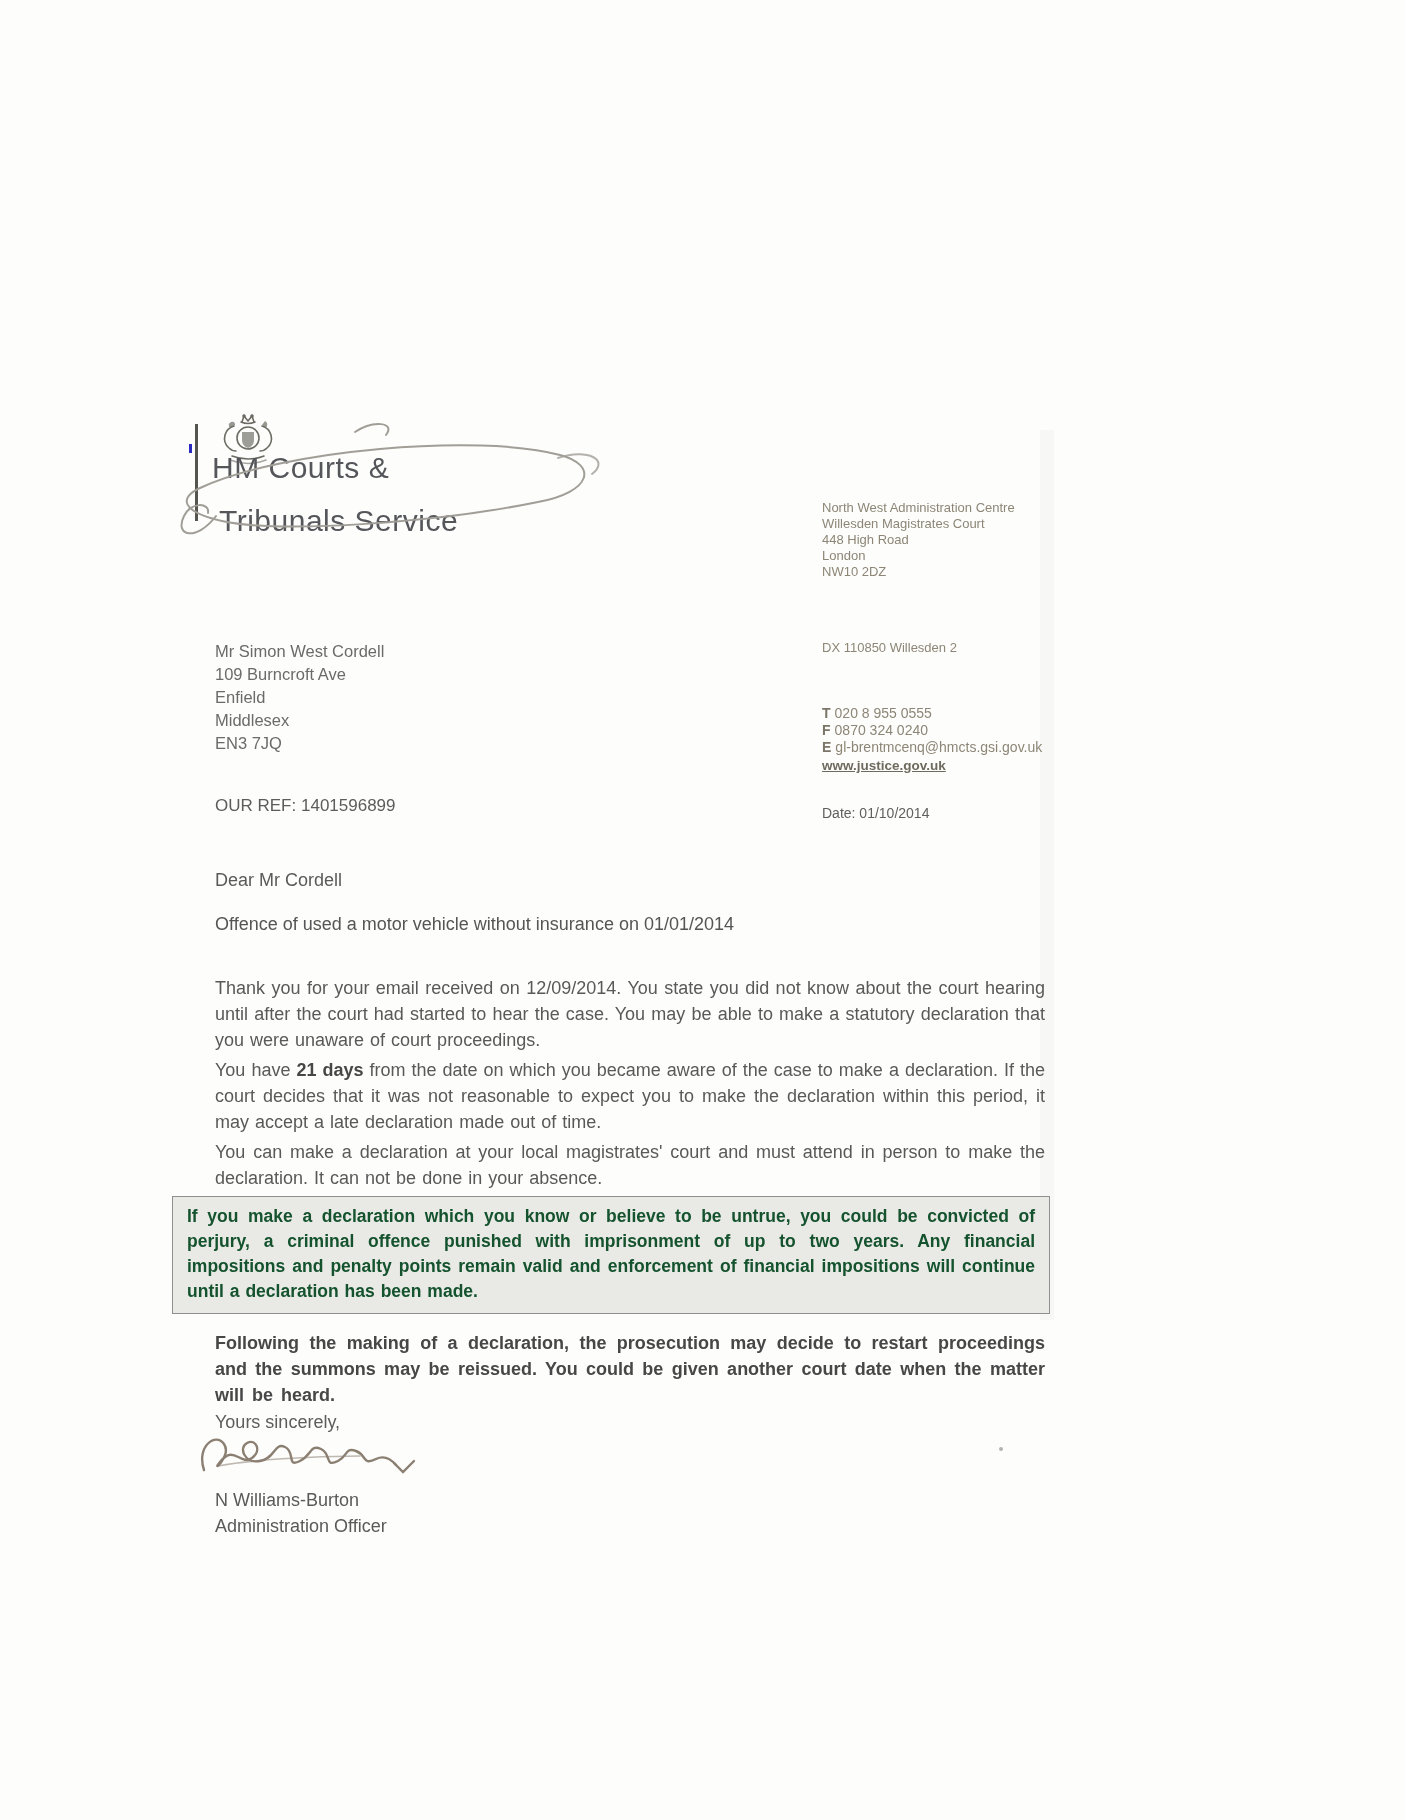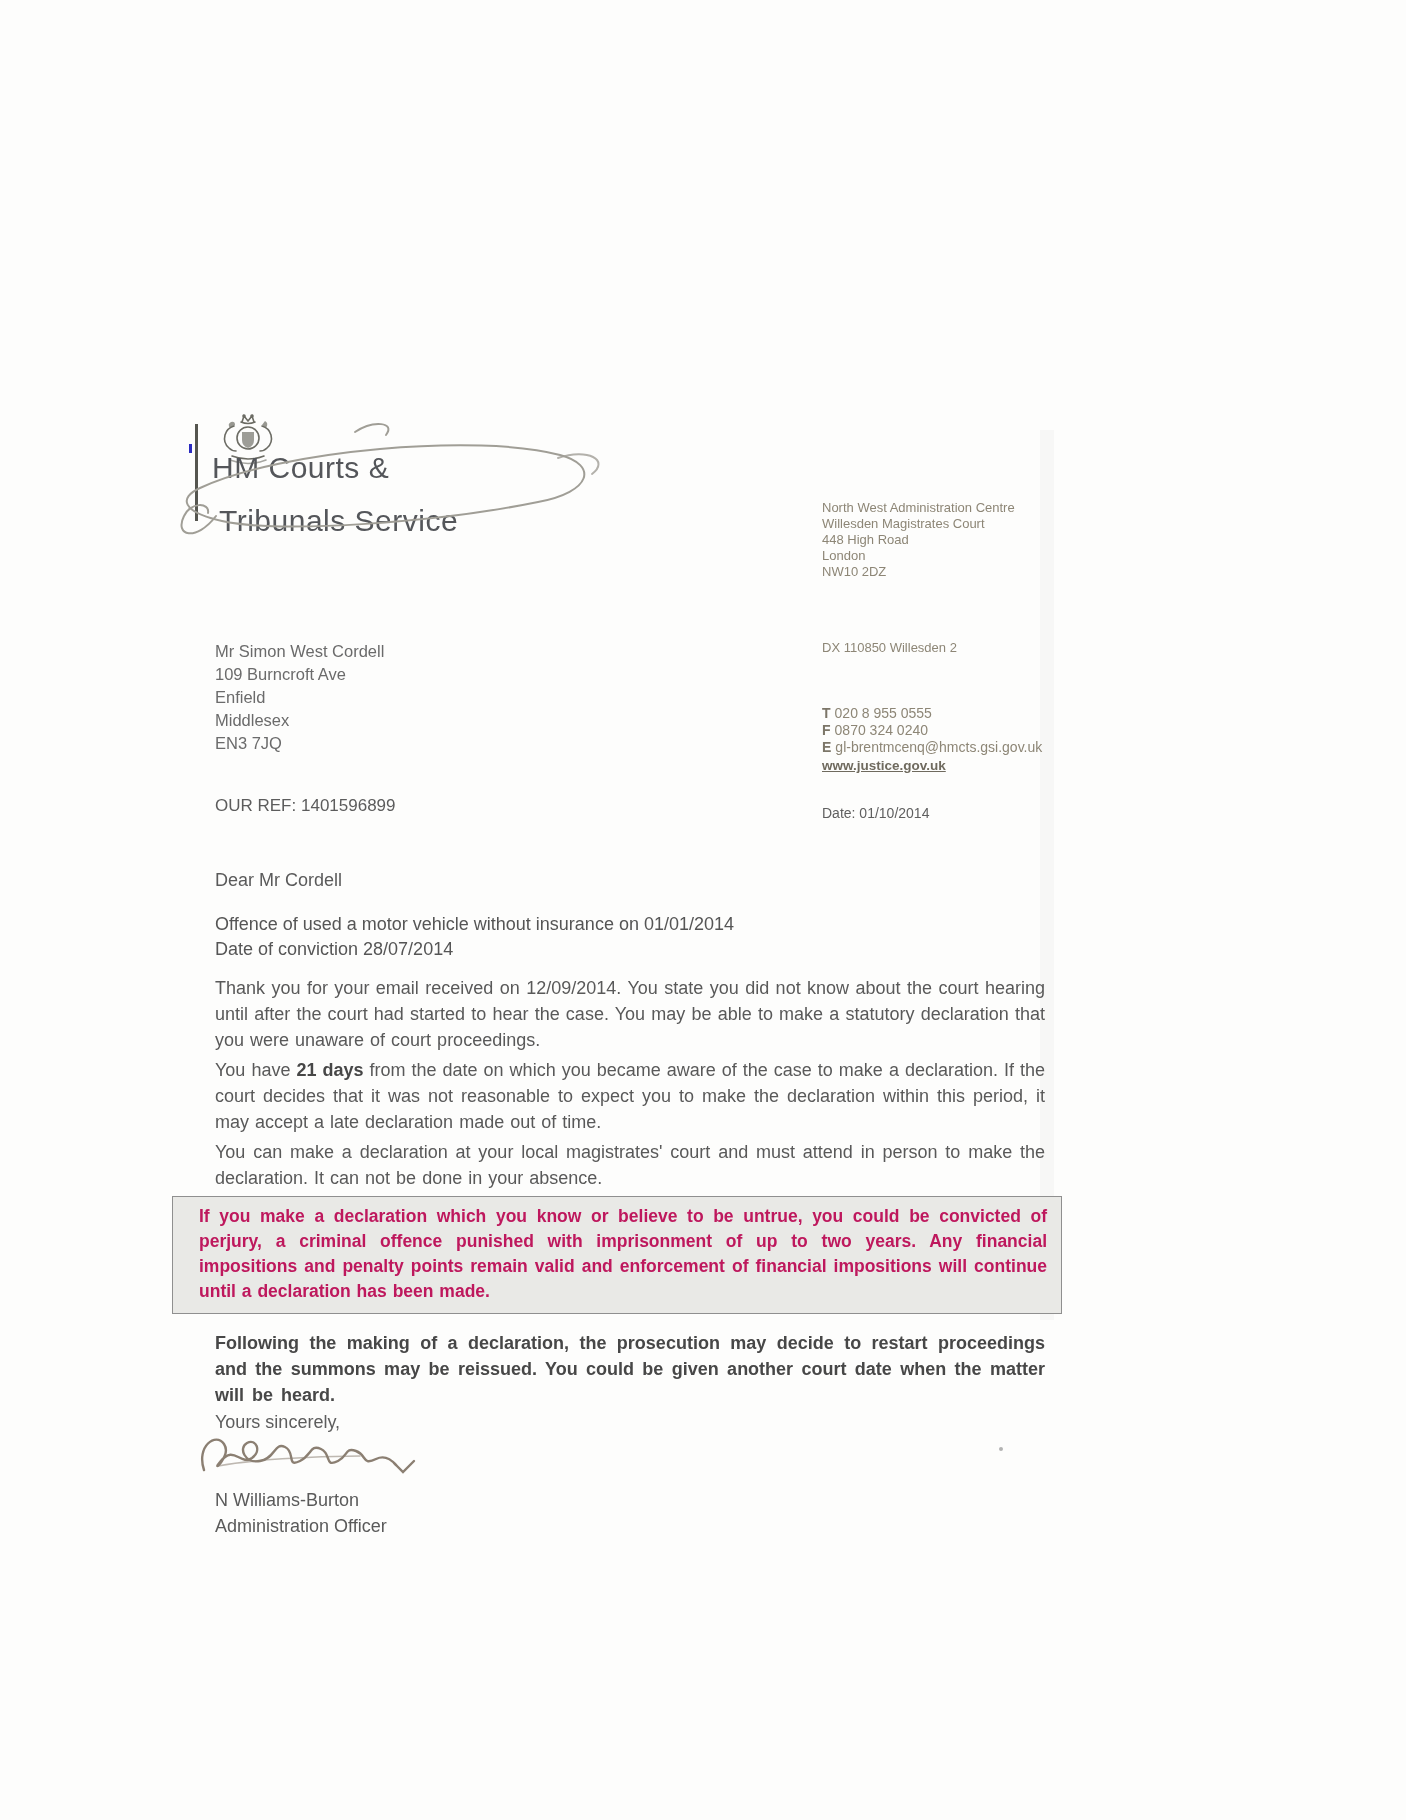--- a/index.html
+++ b/index.html
@@ -40,22 +40,22 @@
 
   .para{left:215px;width:830px;font-size:18px;line-height:26px;text-align:justify;color:#595959;word-spacing:1px;}
   .p1{top:975px;}
   .p2{top:1057px;}
   .p3{top:1139px;}
   .p2 .bold-inline{font-weight:bold;color:#474747;}
 
   .warning-box{
     left:172px;top:1196px;width:848px;
     background:#e9e9e6;border:1.5px solid #8f8f8f;
-    padding:7px 14px 9px 26px;
-    font-size:17.5px;line-height:25px;font-weight:bold;color:#be185d;
+    padding:7px 14px 9px 14px;
+    font-size:17.5px;line-height:25px;font-weight:bold;color:#14532d;
     text-align:justify;word-spacing:1px;
   }
   .p4{top:1330px;font-weight:bold;color:#474747;word-spacing:3px;}
   .closing{left:215px;top:1412px;font-size:18px;color:#5d5d5d;}
   .signatory{left:215px;top:1487px;font-size:18px;line-height:26px;color:#5a5a5a;}
 </style>
 </head>
 <body>
 
 <div class="page">
@@ -138,21 +138,20 @@
   </div>
   <div class="abs date-line">
     <span>Date:</span>
     <span>01/10/2014</span>
   </div>
 
   <div class="abs salutation">Dear Mr Cordell</div>
 
   <div class="abs subject">
     <div>Offence of used a motor vehicle without insurance on 01/01/2014</div>
-    <div>Date of conviction 28/07/2014</div>
   </div>
 
   <div class="abs para p1">Thank you for your email received on 12/09/2014. You state you did not know about the court hearing until after the court had started to hear the case. You may be able to make a statutory declaration that you were unaware of court proceedings.</div>
 
   <div class="abs para p2">
     <span>You have </span><span class="bold-inline">21 days</span><span> from the date on which you became aware of the case to make a declaration. If the court decides that it was not reasonable to expect you to make the declaration within this period, it may accept a late declaration made out of time.</span>
   </div>
 
   <div class="abs para p3">You can make a declaration at your local magistrates' court and must attend in person to make the declaration. It can not be done in your absence.</div>
 

